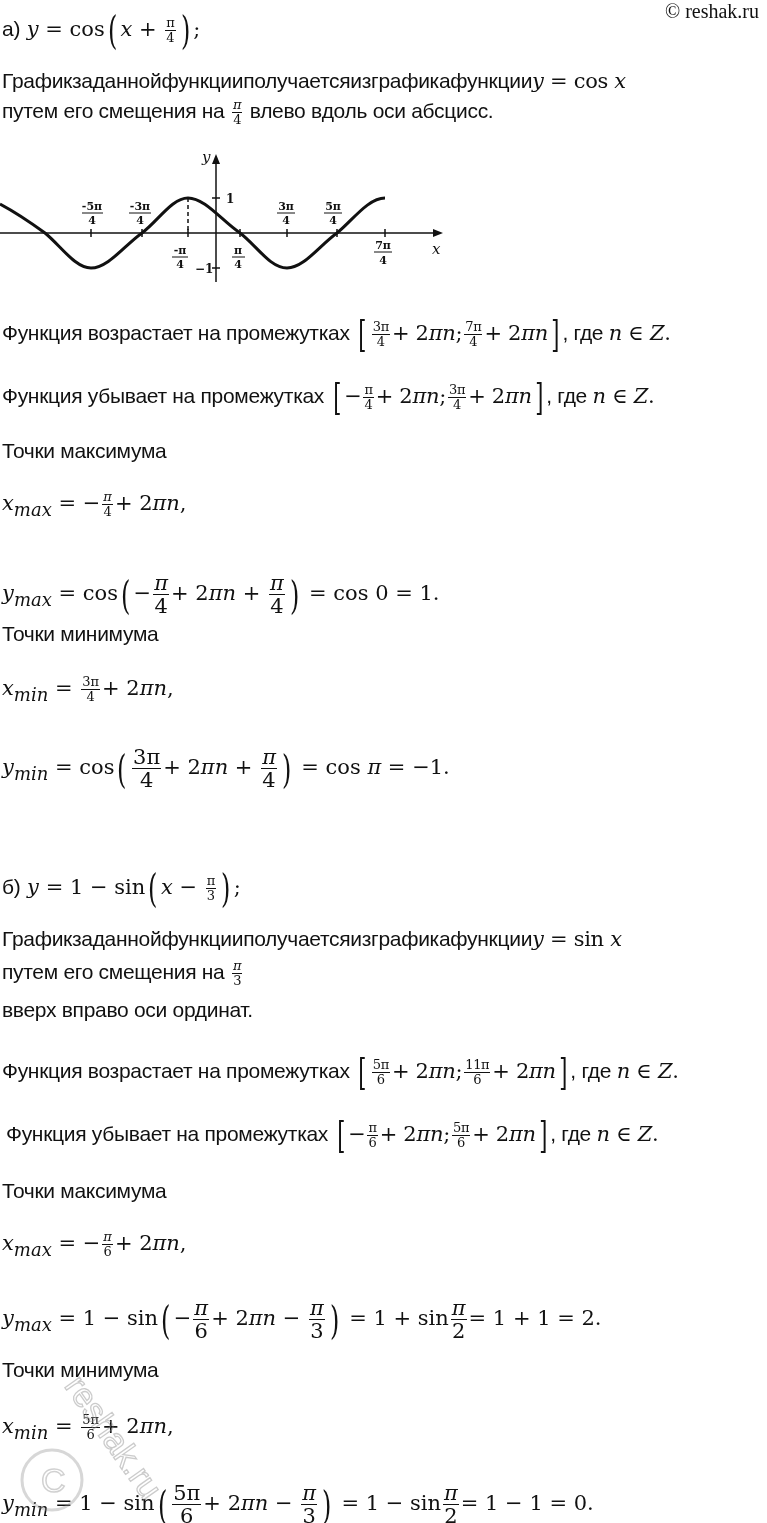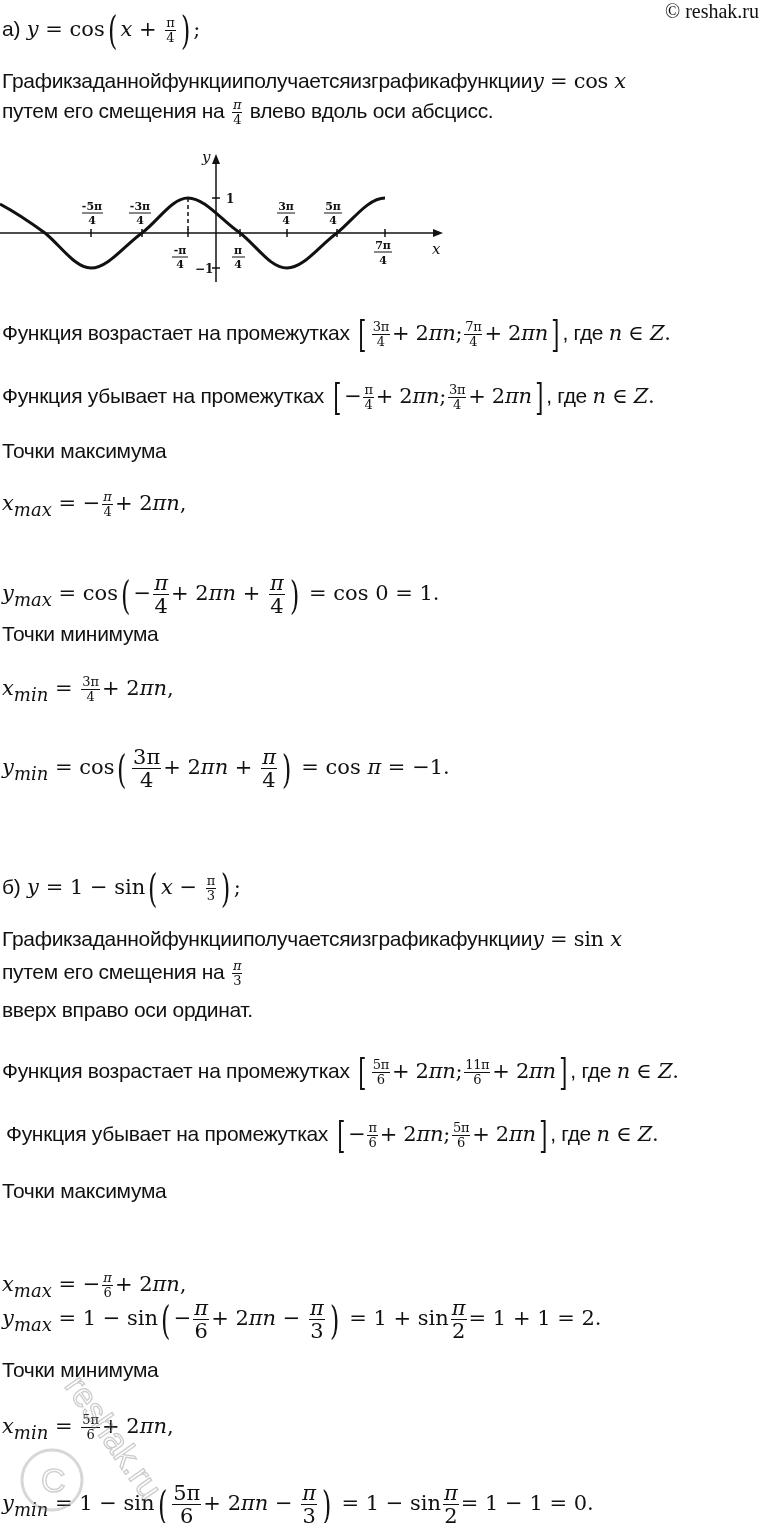--- a/index.html
+++ b/index.html
@@ -147,21 +147,21 @@
 <div class="abs txt" style="left:2px; top:1052px;">
   <span>Функция возрастает на промежутках</span>
   <span class="math"><span class="sq">[</span><span class="frac small"><span class="num">5π</span><span>6</span></span>+ 2<span class="it">πn</span>;<span class="frac small"><span class="num">11π</span><span>6</span></span>+ 2<span class="it">πn</span><span class="sq">]</span></span><span>, где </span><span class="math"><span class="it">n</span> ∈ <span class="it">Z</span>.</span>
 </div>
 <div class="abs txt" style="left:6px; top:1115px;">
   <span>Функция убывает на промежутках</span>
   <span class="math"><span class="sq">[</span>−<span class="frac small"><span class="num">π</span><span>6</span></span>+ 2<span class="it">πn</span>;<span class="frac small"><span class="num">5π</span><span>6</span></span>+ 2<span class="it">πn</span><span class="sq">]</span></span><span>, где </span><span class="math"><span class="it">n</span> ∈ <span class="it">Z</span>.</span>
 </div>
 
 <div class="abs txt" style="left:2px; top:1178px;">Точки максимума</div>
-<div class="abs math" style="left:2px; top:1271px;">
+<div class="abs math" style="left:2px; top:1230px;">
   <span class="it">x</span><span class="sub">max</span> = −<span class="frac small"><span class="num it">π</span><span>6</span></span>+ 2<span class="it">πn</span>,
 </div>
 <div class="abs math" style="left:2px; top:1297px;">
   <span class="it">y</span><span class="sub">max</span> = 1 − sin<span class="br">(</span>−<span class="frac big"><span class="num it">π</span><span>6</span></span>+ 2<span class="it">πn</span> − <span class="frac big"><span class="num it">π</span><span>3</span></span><span class="br">)</span> = 1 + sin<span class="frac big"><span class="num it">π</span><span>2</span></span>= 1 + 1 = 2.
 </div>
 
 <div class="abs txt" style="left:2px; top:1357px;">Точки минимума</div>
 <div class="abs math" style="left:2px; top:1413px;">
   <span class="it">x</span><span class="sub">min</span> = <span class="frac small"><span class="num">5π</span><span>6</span></span>+ 2<span class="it">πn</span>,
 </div>

